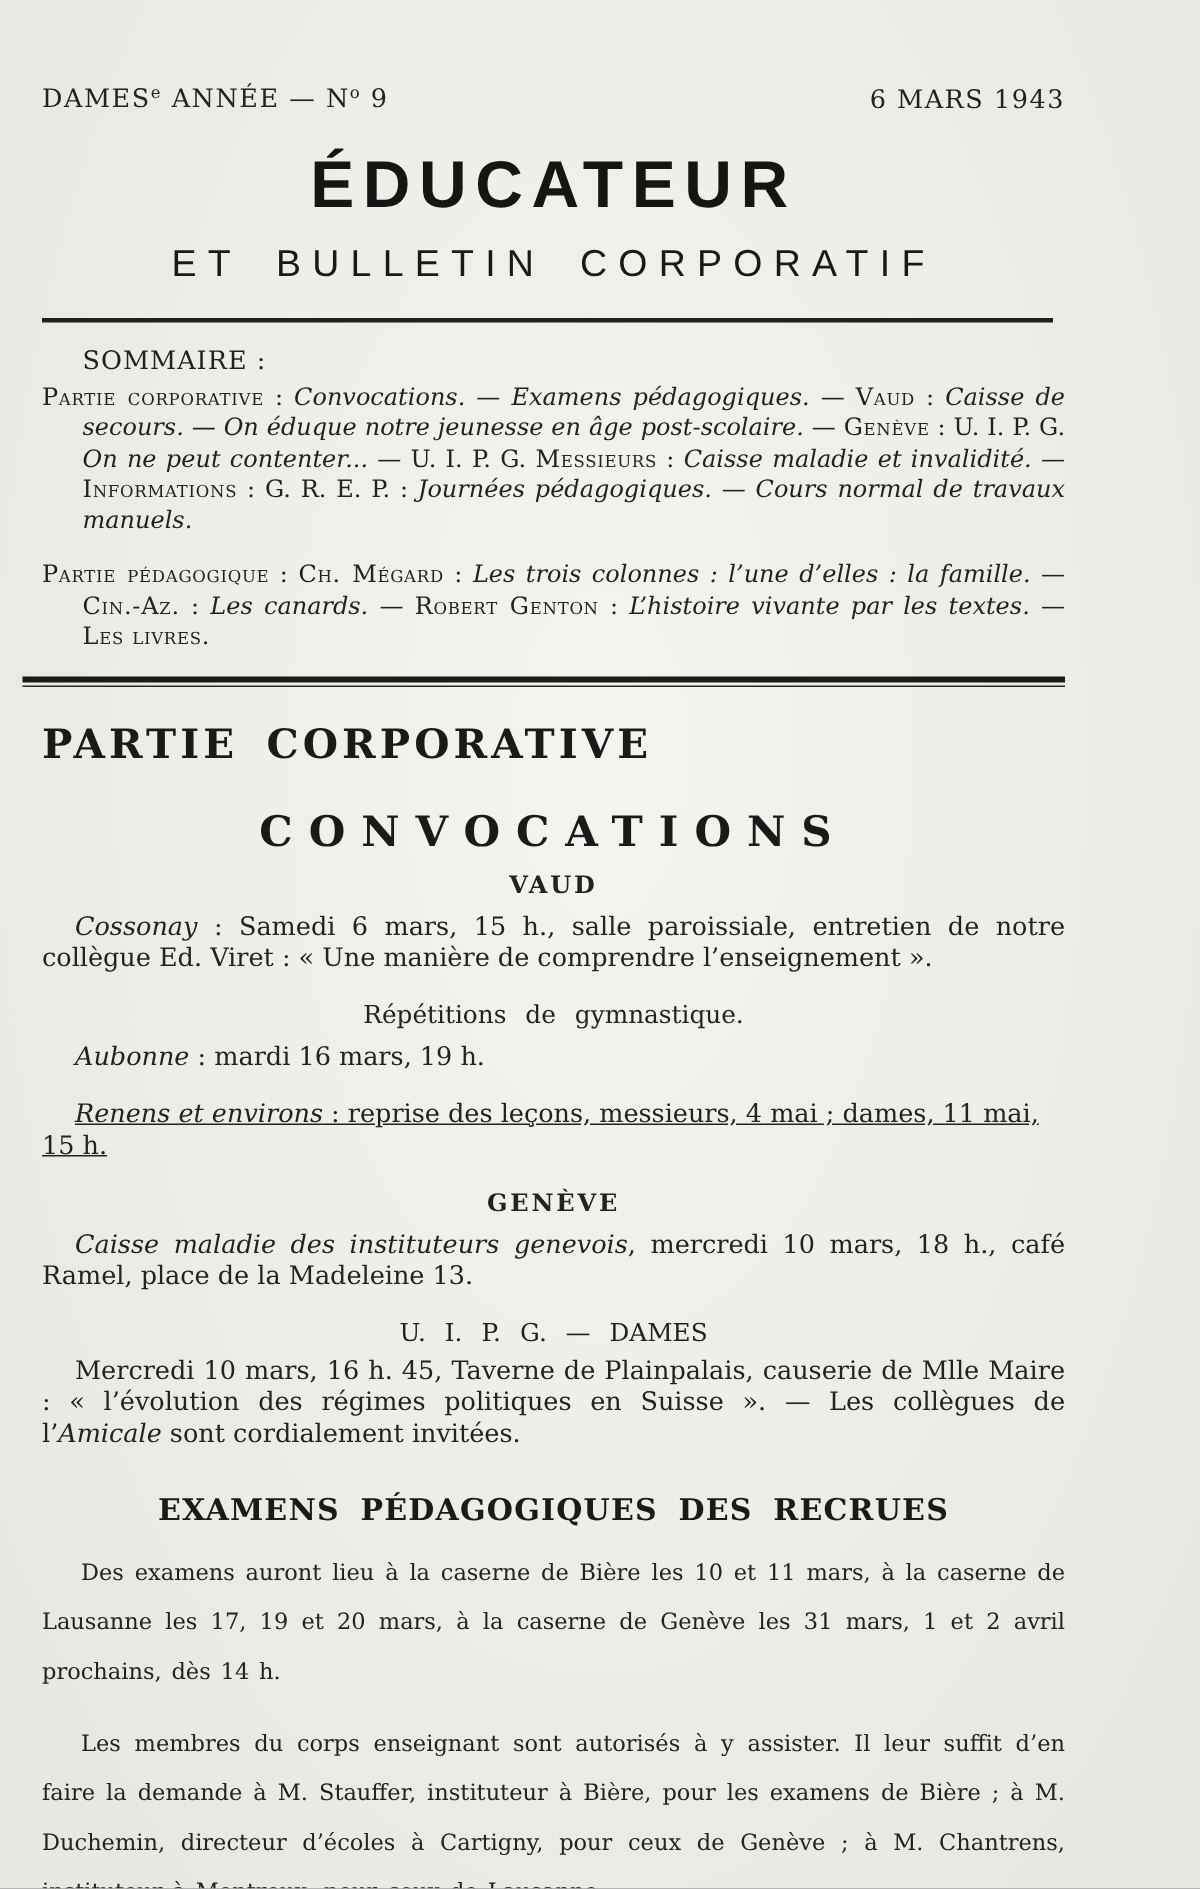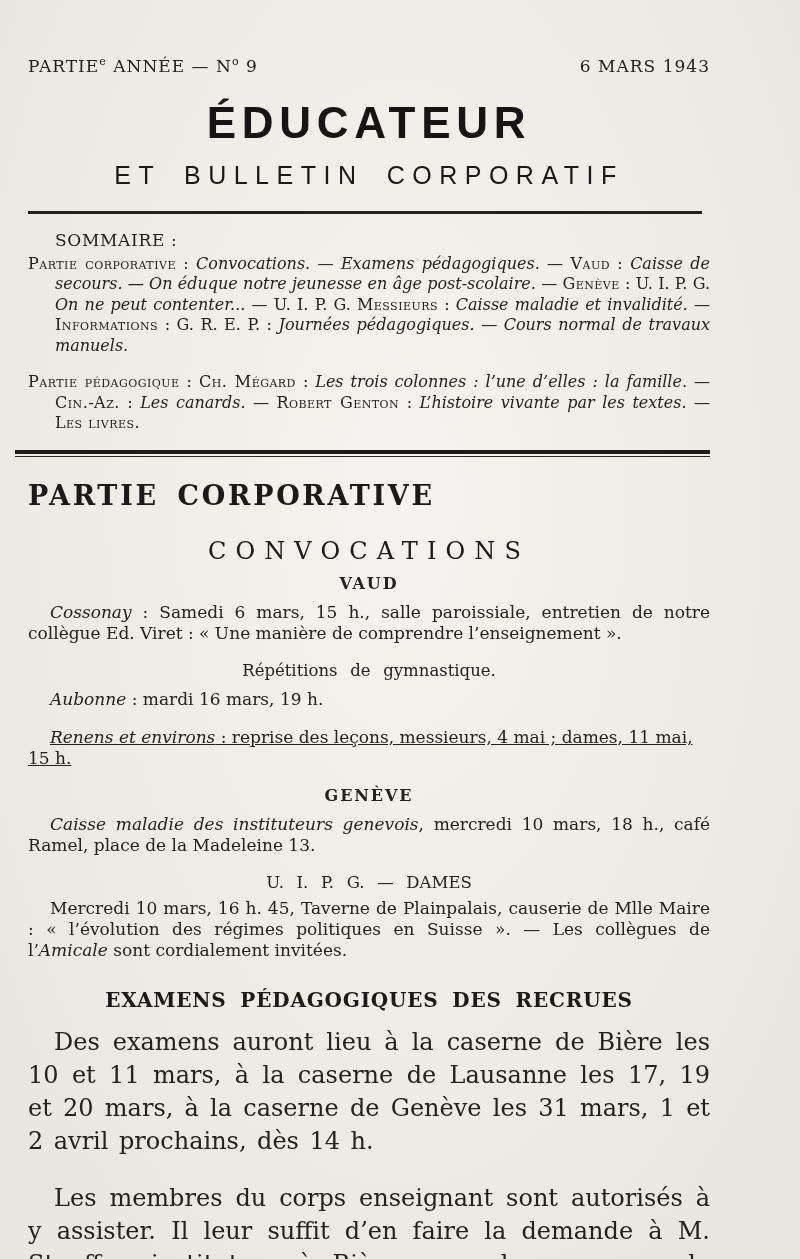--- a/index.html
+++ b/index.html
@@ -51,49 +51,49 @@
   .rule-double .thin{height:1px;background:#2a2824;margin-top:2px;}
 
   
   .part-heading{
     margin-top:24px;
     font-weight:700;font-size:27px;line-height:30px;
     letter-spacing:.1em;word-spacing:.25em;color:#1c1a18;
   }
   .h-convocations{
     text-align:center;margin-top:26px;
-    font-weight:400;font-size:24px;letter-spacing:.38em;color:#1c1a18;
+    font-weight:700;font-size:28px;letter-spacing:.38em;color:#1c1a18;
   }
   .h-place{
     text-align:center;margin-top:9px;
     font-weight:700;font-size:16px;letter-spacing:.12em;
   }
   .h-sub{
     text-align:center;margin-top:12px;
     font-weight:400;font-size:16.5px;word-spacing:.45em;
   }
   .para{font-size:17px;line-height:21px;text-indent:22px;text-align:justify;margin-top:9px;}
   .para.single{text-align:left;}
   .para.tight{margin-top:2px;text-decoration:underline;}
 
   .h-examens{
     text-align:center;margin-top:27px;
     font-weight:700;font-size:20px;letter-spacing:.04em;word-spacing:.3em;color:#1c1a18;
   }
-  .para-lg{font-size:24px;line-height:33px;text-indent:26px;text-align:justify;margin-top:10px;word-spacing:.12em;}
+  .para-lg{font-size:15px;line-height:33px;text-indent:26px;text-align:justify;margin-top:10px;word-spacing:.12em;}
   .para-lg.first{margin-top:14px;}
 </style>
 </head>
 <body>
 
 <div class="page">
   <div class="col">
 
     <div class="masthead-row">
-      <div><span>PARTIE</span><sup>e</sup><span> ANNÉE — N</span><sup>o</sup><span> 9</span></div>
+      <div><span>DAMES</span><sup>e</sup><span> ANNÉE — N</span><sup>o</sup><span> 9</span></div>
       <div>6 MARS 1943</div>
     </div>
 
     <div class="journal-title">ÉDUCATEUR</div>
     <div class="journal-subtitle">ET BULLETIN CORPORATIF</div>
 
     <div class="rule-single"></div>
 
     <div class="sommaire">
       <div class="sommaire-heading">SOMMAIRE :</div>

